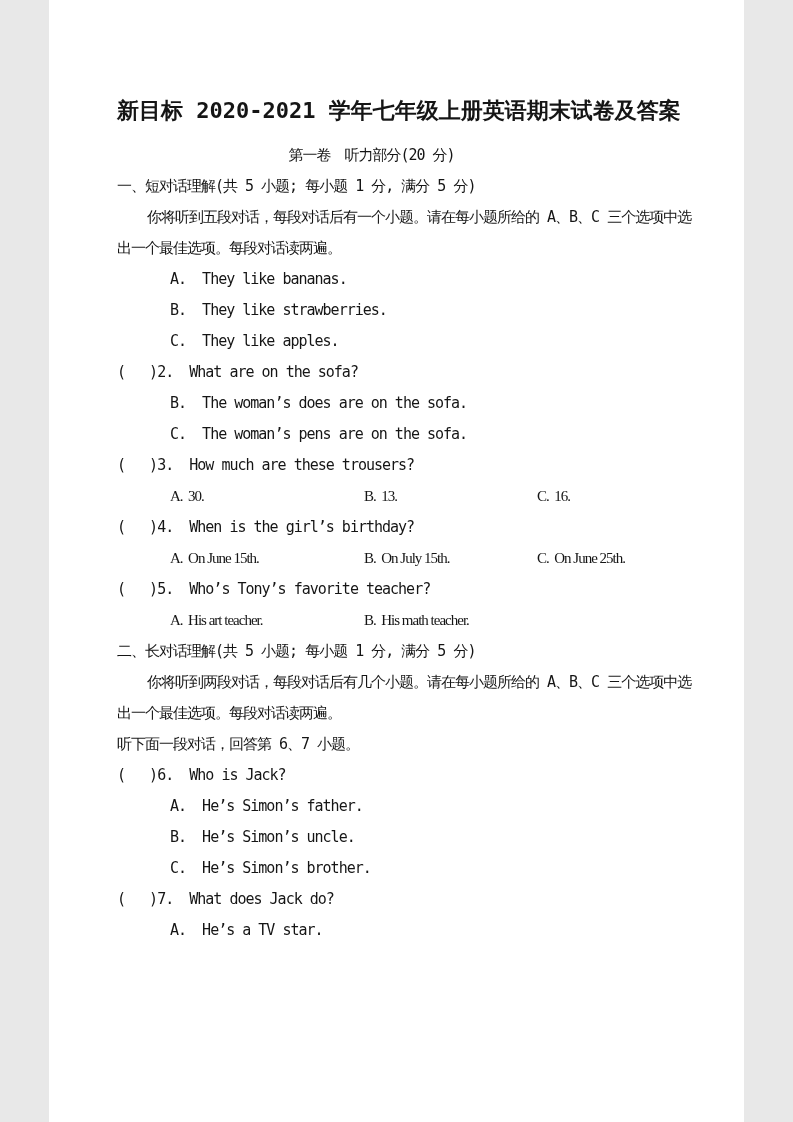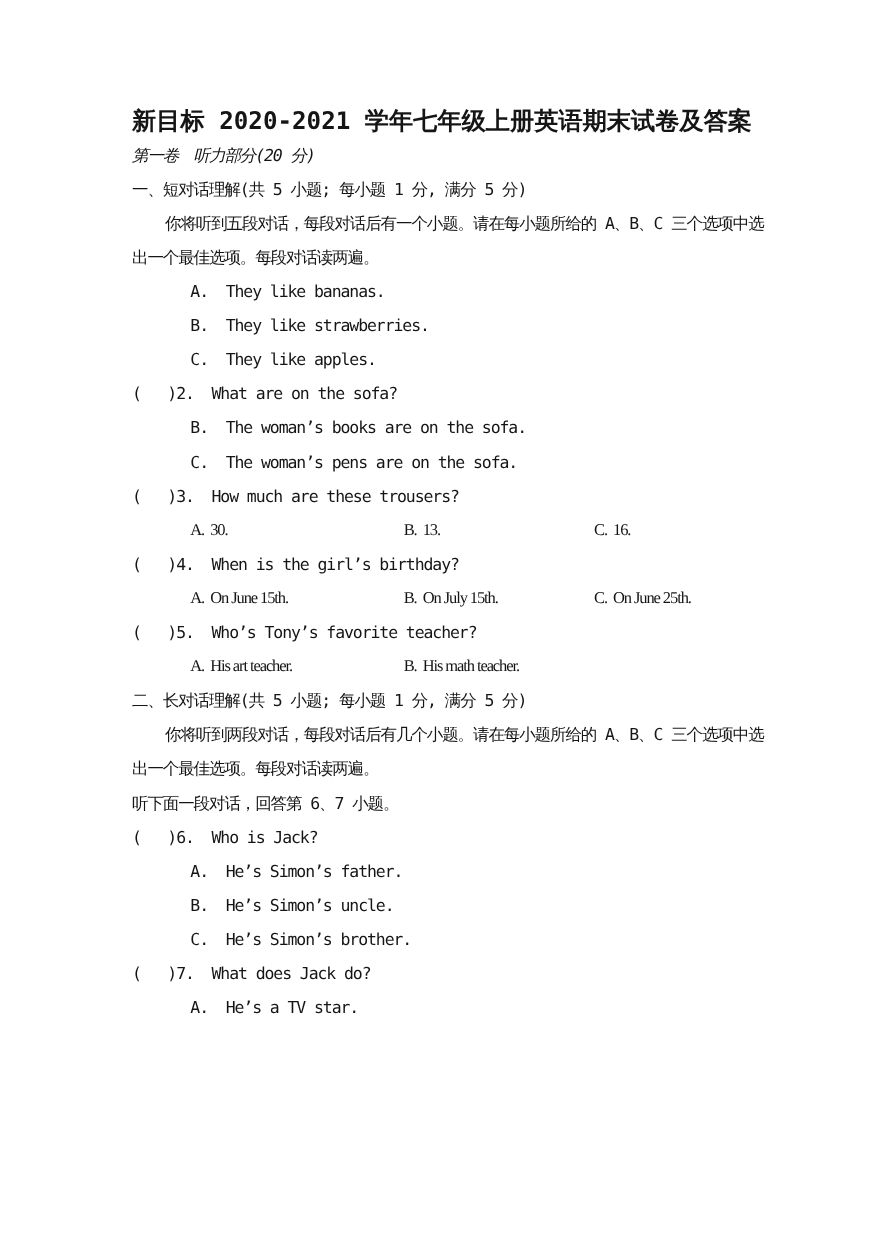--- a/index.html
+++ b/index.html
@@ -1,42 +1,43 @@
 <!DOCTYPE html>
 <html><head>
 <meta charset="utf-8">
 <style>
   html, body { margin: 0; padding: 0; background: #e8e8e8; }
   .page {
     position: relative;
-    width: 793px;
+    width: 695px;
     height: 1122px;
     margin: 0 auto;
     background: #ffffff;
     box-sizing: border-box;
-    padding: 96px 118px 0 120px;
+    padding: 96px 118px 0 68px;
     font-family: "DejaVu Sans Mono", "Liberation Serif", serif;
     color: #151515;
     letter-spacing: -1px;
     overflow: hidden;
   }
   .title {
     margin: 0;
     font-size: 22px;
     line-height: 30px;
     font-weight: bold;
     text-align: center;
     letter-spacing: 0;
     white-space: pre;
   }
   .subtitle {
+    margin-top: 14px;
     font-size: 15px;
     line-height: 31px;
+    text-align: center;
     white-space: pre;
-    font-style: italic;
   }
   .line {
     font-size: 15px;
     line-height: 31px;
     white-space: pre;
   }
   .indent { padding-left: 30px; text-align: center; }
   .opt { padding-left: 53px; }
   .opt-row { display: flex; padding-left: 53px; font-family: Liberation Serif, serif; }
   .col-a { width: 194px; }
@@ -52,21 +53,21 @@
 
   <div class="line">一、短对话理解(共 5 小题; 每小题 1 分, 满分 5 分)</div>
   <div class="line indent">你将听到五段对话，每段对话后有一个小题。请在每小题所给的 A、B、C 三个选项中选</div>
   <div class="line">出一个最佳选项。每段对话读两遍。</div>
 
   <div class="line opt">A.  They like bananas.</div>
   <div class="line opt">B.  They like strawberries.</div>
   <div class="line opt">C.  They like apples.</div>
 
   <div class="line">(   )2.  What are on the sofa?</div>
-  <div class="line opt">B.  The woman’s books are on the sofa.</div>
+  <div class="line opt">B.  The woman’s does are on the sofa.</div>
   <div class="line opt">C.  The woman’s pens are on the sofa.</div>
 
   <div class="line">(   )3.  How much are these trousers?</div>
   <div class="line opt-row">
     <span class="col-a">A.  30.</span>
     <span class="col-b">B.  13.</span>
     <span class="col-c">C.  16.</span>
   </div>
 
   <div class="line">(   )4.  When is the girl’s birthday?</div>

